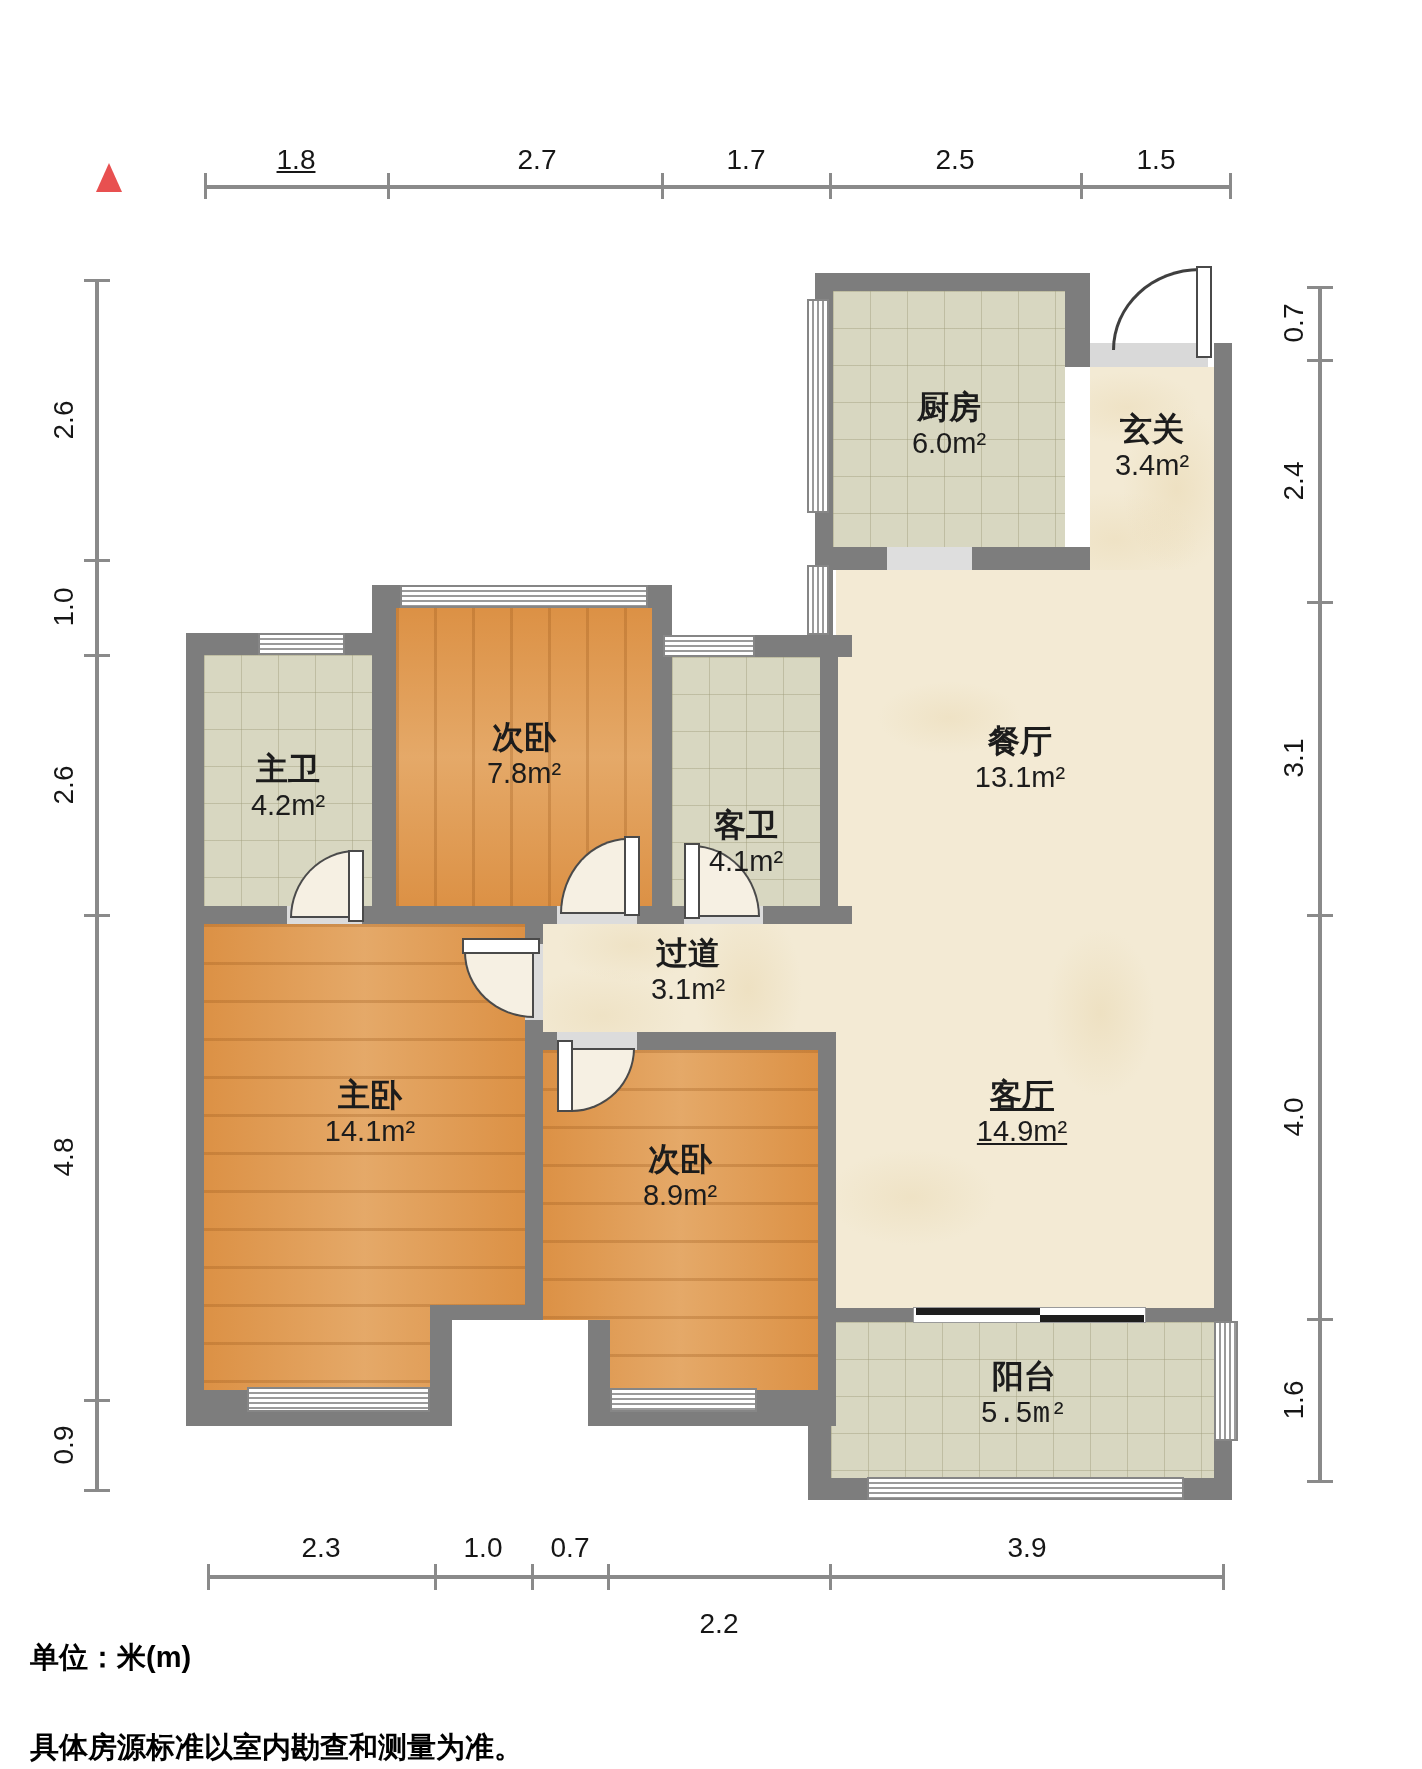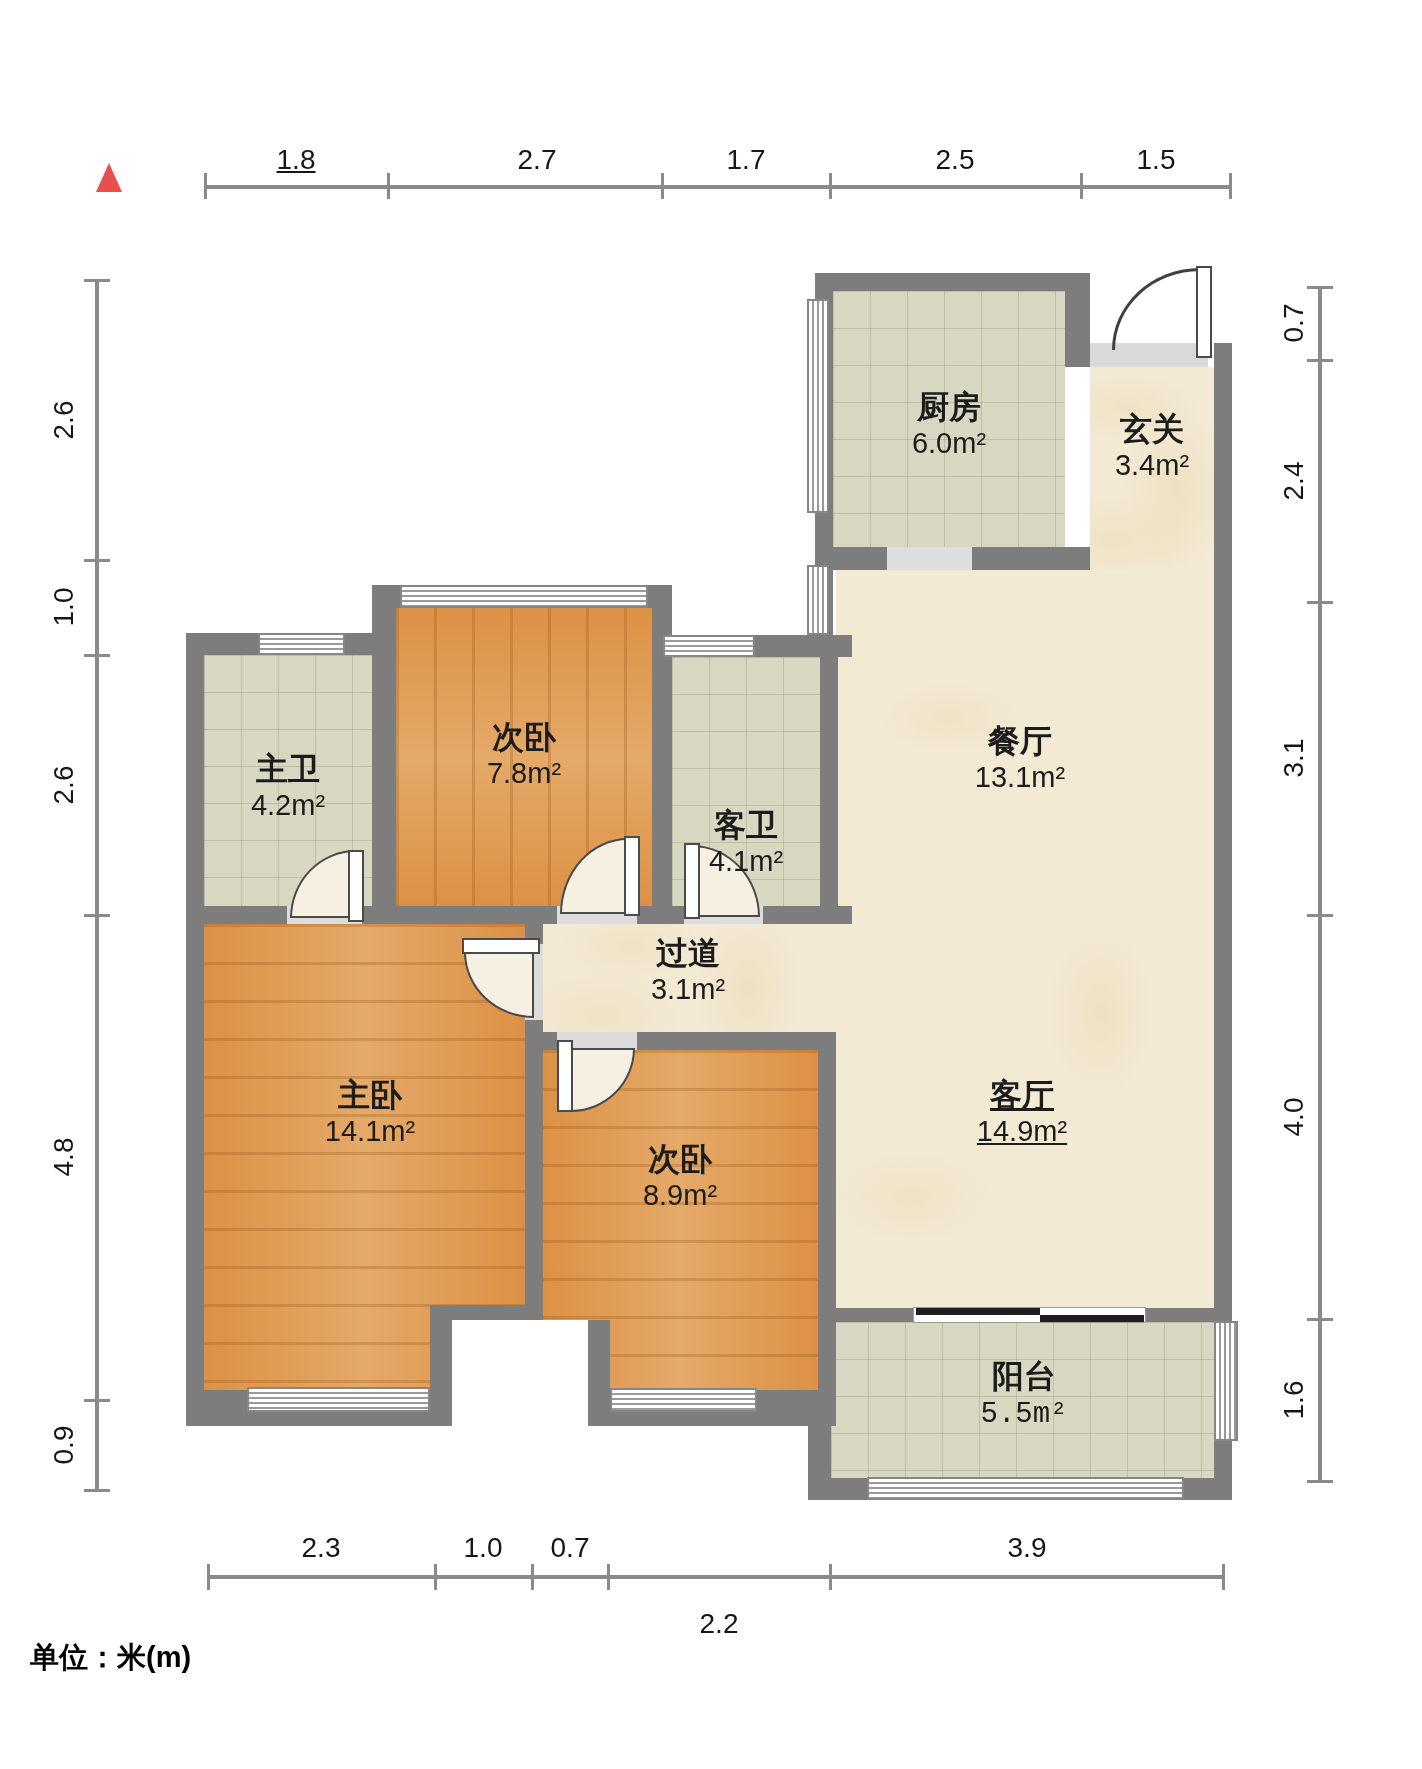--- a/index.html
+++ b/index.html
@@ -224,14 +224,15 @@
   <div class="tick" style="left:607px;top:1564px;width:3px;height:26px;"></div>
   <div class="tick" style="left:829px;top:1564px;width:3px;height:26px;"></div>
   <div class="tick" style="left:1222px;top:1564px;width:3px;height:26px;"></div>
   <div class="dim" style="left:321px;top:1548px;">2.3</div>
   <div class="dim" style="left:483px;top:1548px;">1.0</div>
   <div class="dim" style="left:570px;top:1548px;">0.7</div>
   <div class="dim" style="left:719px;top:1612px;margin-top:12px;">2.2</div>
   <div class="dim" style="left:1027px;top:1548px;">3.9</div>
 
   <div class="footer-line" style="left:30px;top:1638px;">单位：米(m)</div>
+  <div class="footer-line" style="left:30px;top:1728px;">具体房源标准以室内勘查和测量为准。</div>
 
 </div>
 
 </body></html>

